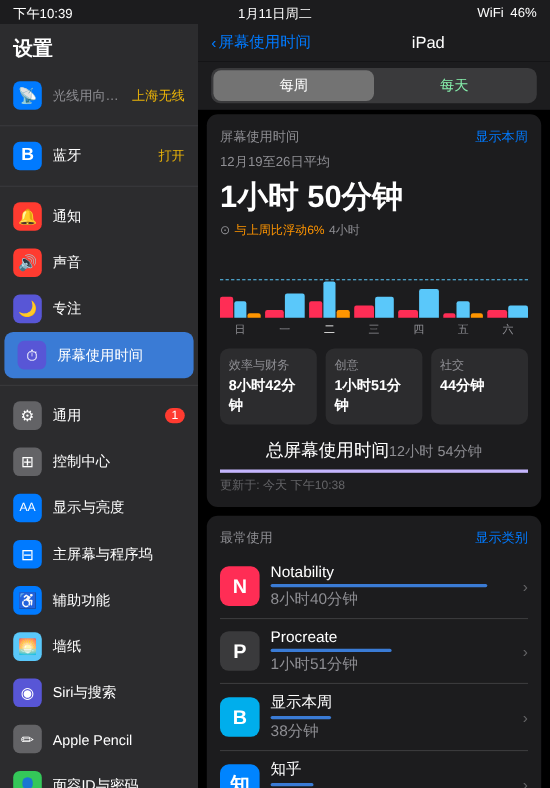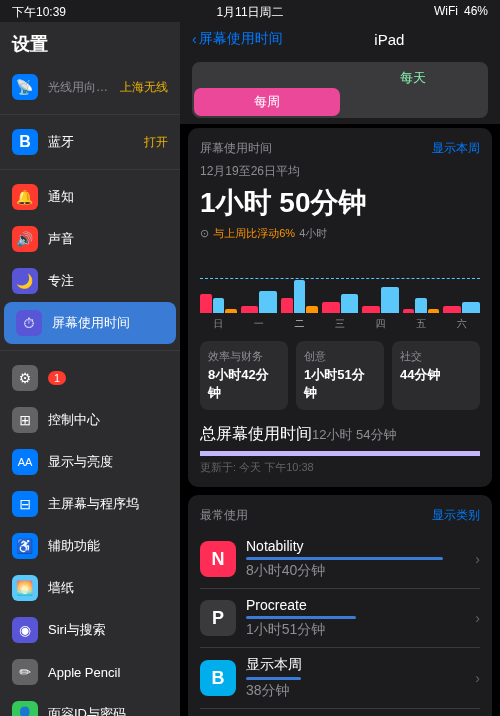--- a/index.html
+++ b/index.html
@@ -145,23 +145,22 @@
     }
     .seg-btn {
       flex: 1;
       text-align: center;
       padding: 5px 0;
       font-size: 13px;
       border-radius: 7px;
       cursor: pointer;
     }
     .seg-btn.active {
-      background: #ec4899;
+      background: #737373;
       color: #fff;
-      margin-top: 24px;
     }
     .seg-btn:not(.active) {
       color: #86efac;
     }
 
     
     .content-section {
       background: #1c1c1e;
       margin: 4px 8px;
       border-radius: 10px;
@@ -270,24 +269,24 @@
       color: #8e8e93;
     }
     .cat-time {
       font-size: 13px;
       font-weight: 600;
       margin-top: 2px;
     }
 
     .total-row {
       display: flex;
-      justify-content: flex-start;
+      justify-content: center;
       align-items: center;
       padding: 6px 0;
-      border-bottom: 5px solid #c4b5fd;
+      border-bottom: 3px solid #c4b5fd;
     }
     .total-row:last-child { border-bottom: none; }
 
     
     .app-list-item {
       display: flex;
       align-items: center;
       padding: 8px 0;
       border-bottom: 1px solid #3a3a3c;
       gap: 10px;
@@ -375,20 +374,21 @@
       </div>
       <div class="sidebar-item active">
         <div class="icon" style="background:#5856d6;">⏱</div>
         <span class="sidebar-item-label">屏幕使用时间</span>
       </div>
     </div>
 
     <div class="sidebar-section">
       <div class="sidebar-item">
         <div class="icon icon-gray">⚙</div>
+        <span class="sidebar-item-label">通用</span>
         <span class="sidebar-badge">1</span>
       </div>
       <div class="sidebar-item">
         <div class="icon icon-gray">⊞</div>
         <span class="sidebar-item-label">控制中心</span>
       </div>
       <div class="sidebar-item">
         <div class="icon icon-blue" style="font-size:11px;">AA</div>
         <span class="sidebar-item-label">显示与亮度</span>
       </div>

